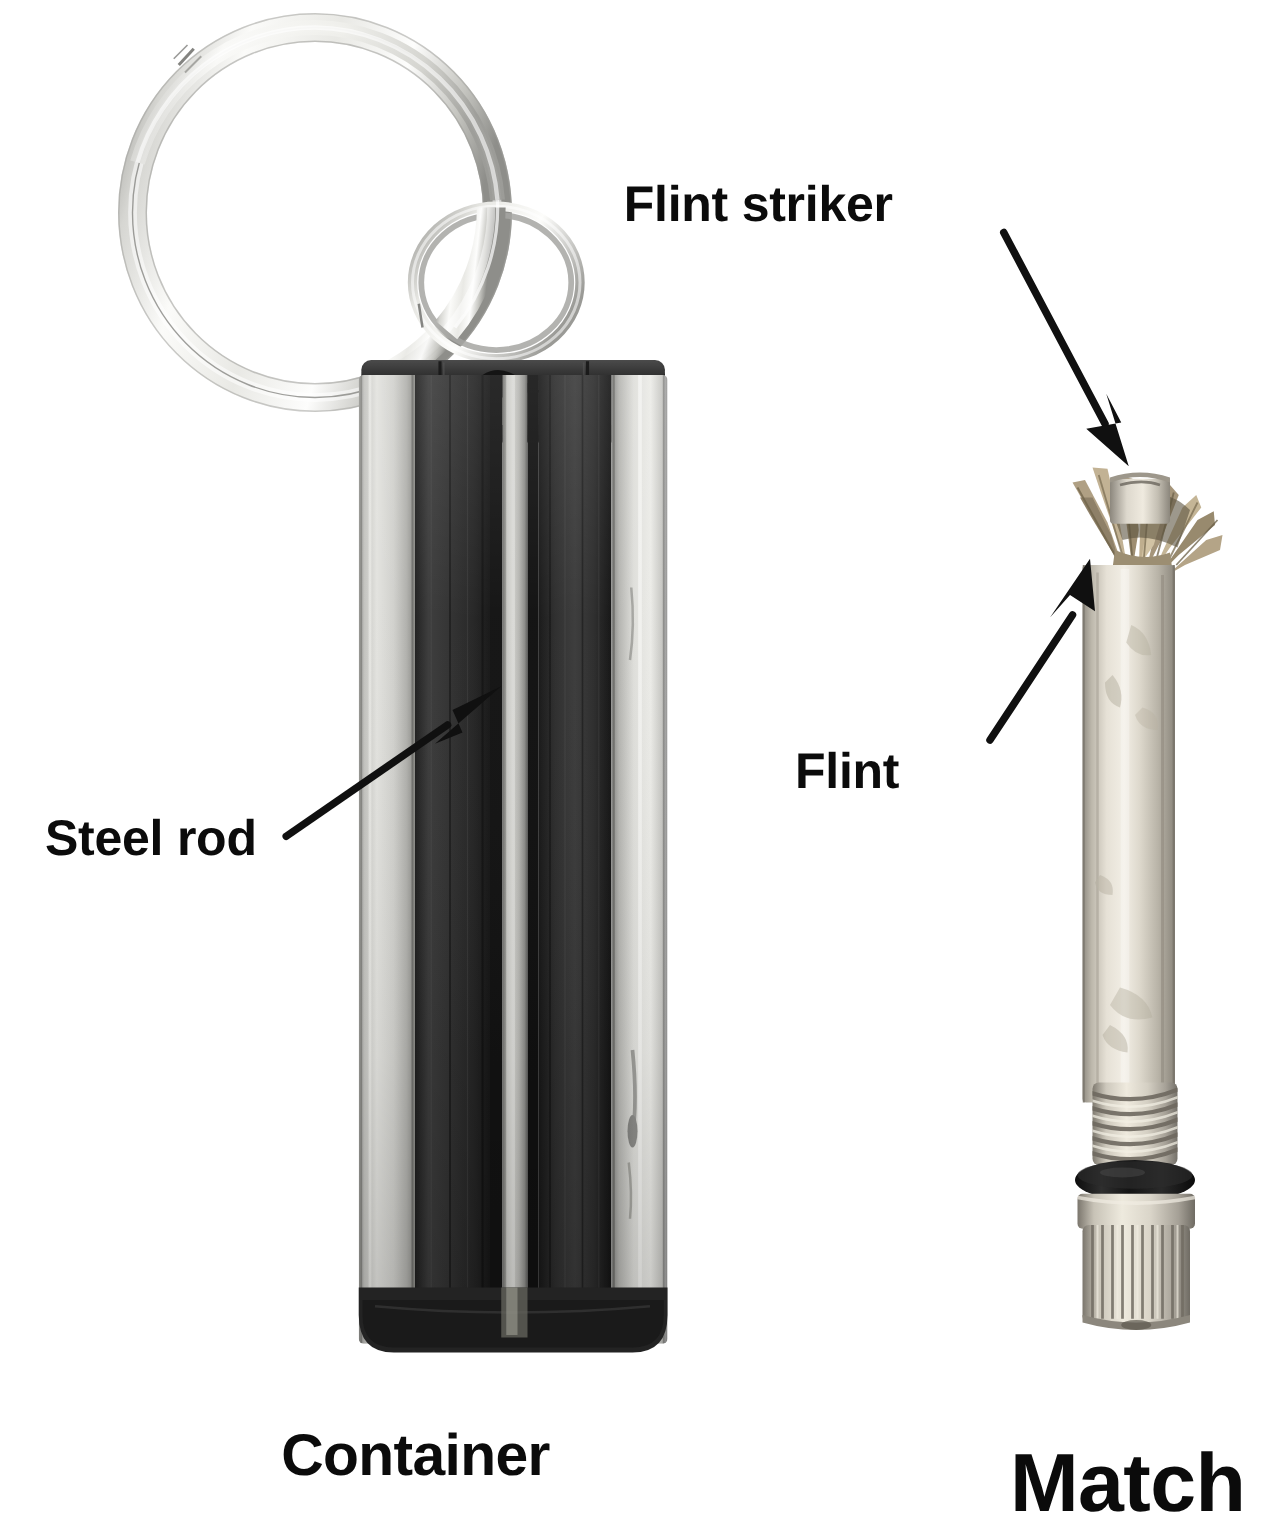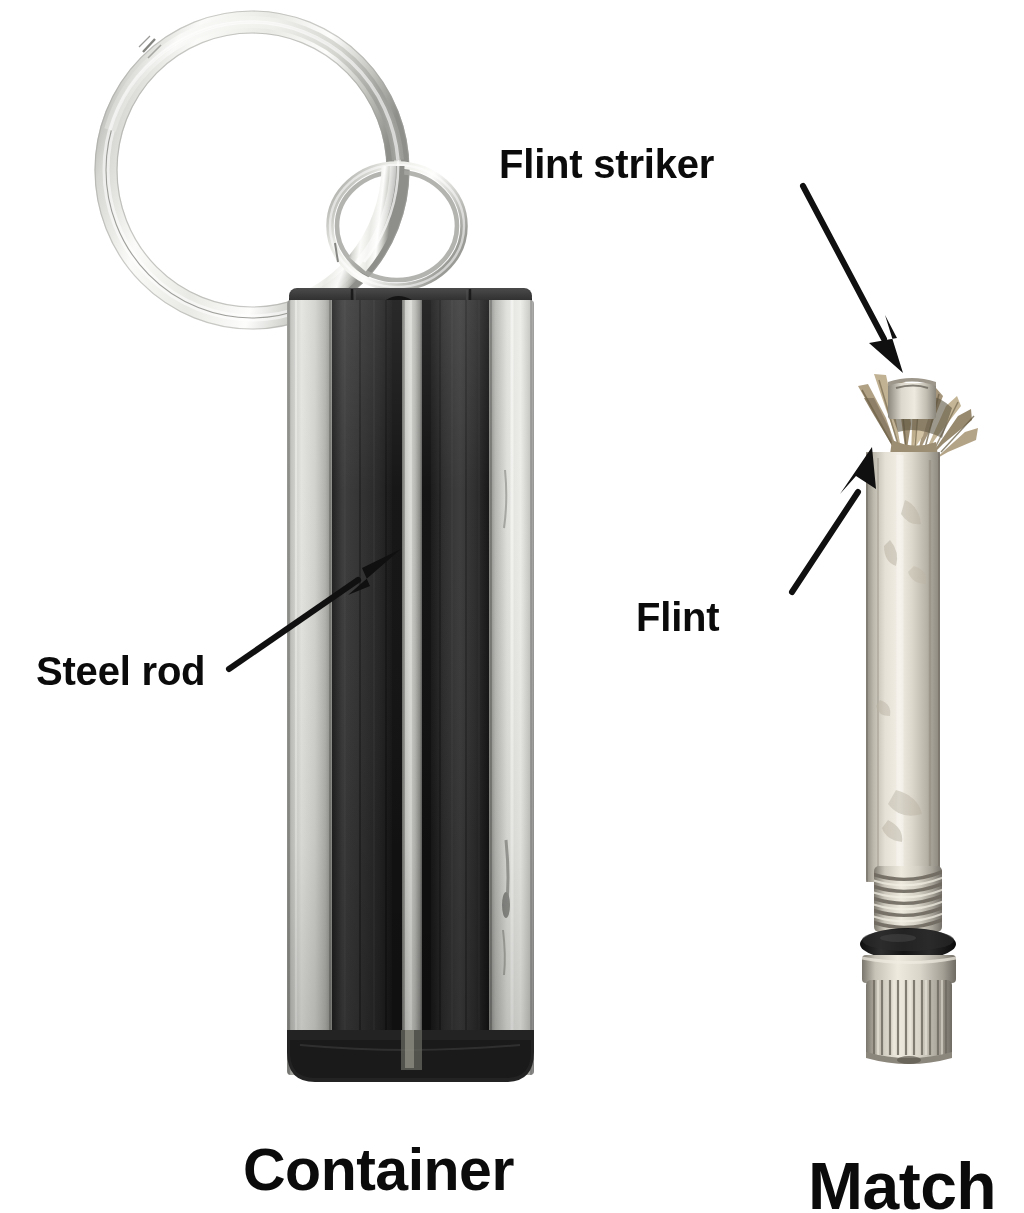--- a/index.html
+++ b/index.html
@@ -36,21 +36,21 @@
     position: absolute;
     font-family: "Liberation Sans", sans-serif;
     font-weight: bold;
     color: #0b0b0b;
     white-space: nowrap;
     letter-spacing: -0.5px;
   }
   #label-flint-striker { left: 499px; top: 142px; font-size: 40px; }
   #label-wick          { left: 636px; top: 595px; font-size: 40px; }
   #label-steel-rod     { left: 8px;  top: 649px; font-size: 40px; margin-left: 28px; }
-  #caption-container   { left: 243px; top: 1136px; font-size: 59px; }
+  #caption-container   { left: 225px; top: 1136px; font-size: 47px; }
   #caption-match       { left: 808px; top: 1148px; font-size: 66px; }
 </style>
 </head>
 <body>
 
 <div id="stage">
 
   <svg class="svg-layer" viewBox="0 0 1024 1213" xmlns="http://www.w3.org/2000/svg">
     <defs>
 

